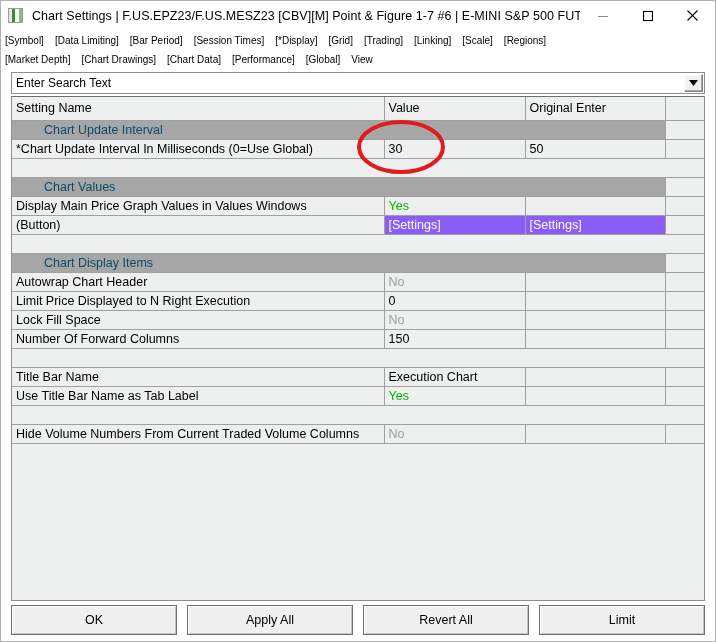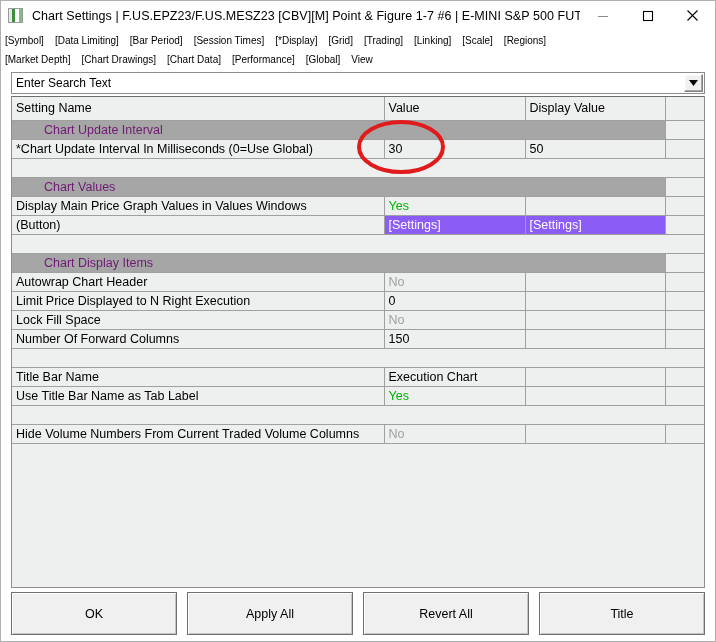--- a/index.html
+++ b/index.html
@@ -177,21 +177,21 @@
   table.grid th {
     height: 23px;
     background: #eef0ef;
     border-bottom: 1px solid #a0a0a0;
     font-weight: normal;
   }
   table.grid th.last, table.grid td.last { border-right: 0; }
 
   tr.section td {
     background: #a6a6a6;
-    color: #701a75;
+    color: #0c4a6e;
     padding-left: 32px;
   }
   tr.section td.tail {
     background: #eef0ef;
   }
   tr.spacer td {
     background: #eef0ef;
     border-right: 0;
   }
   td.val-yes   { color: #00b400; }
@@ -199,21 +199,21 @@
   td.val-black { color: #000000; }
 
   tr.selected td.sel {
     background: #8b5cf6;
     color: #ffffff;
   }
 
   
   #buttonbar {
     flex: 0 0 auto;
-    height: 43px;
+    height: 30px;
     margin: 4px 10px 6px 10px;
     display: flex;
     gap: 10px;
   }
   .btn {
     flex: 1 1 0;
     background: #f0f0f0;
     border: 1px solid #707070;
     box-shadow: inset 1px 1px 0 #ffffff, inset -1px -1px 0 #c4c4c4;
     display: flex;
@@ -289,21 +289,21 @@
       <colgroup>
         <col class="c-name">
           <col class="c-val">
           <col class="c-orig">
           <col class="c-extra">
       </colgroup>
       <thead>
         <tr>
           <th>Setting Name</th>
           <th>Value</th>
-          <th>Display Value</th>
+          <th>Original Enter</th>
           <th class="last"></th>
         </tr>
       </thead>
       <tbody id="grid-body">
           <tr class="section">
             <td colspan="3">Chart Update Interval</td>
             <td class="tail last"></td>
           </tr>
           <tr>
             <td>*Chart Update Interval In Milliseconds (0=Use Global)</td>
@@ -386,21 +386,21 @@
             <td class="last"></td>
           </tr>
         </tbody>
     </table>
   </div>
 
   <div id="buttonbar">
       <div class="btn">OK</div>
       <div class="btn">Apply All</div>
       <div class="btn">Revert All</div>
-      <div class="btn">Title</div>
+      <div class="btn">Limit</div>
     </div>
 
   <div id="annotation">
     <svg width="90" height="56" viewBox="0 0 90 56">
       <ellipse cx="45" cy="28" rx="42" ry="25" fill="none" stroke="#e01b1b" stroke-width="4"></ellipse>
     </svg>
   </div>
 
 </div>
 

